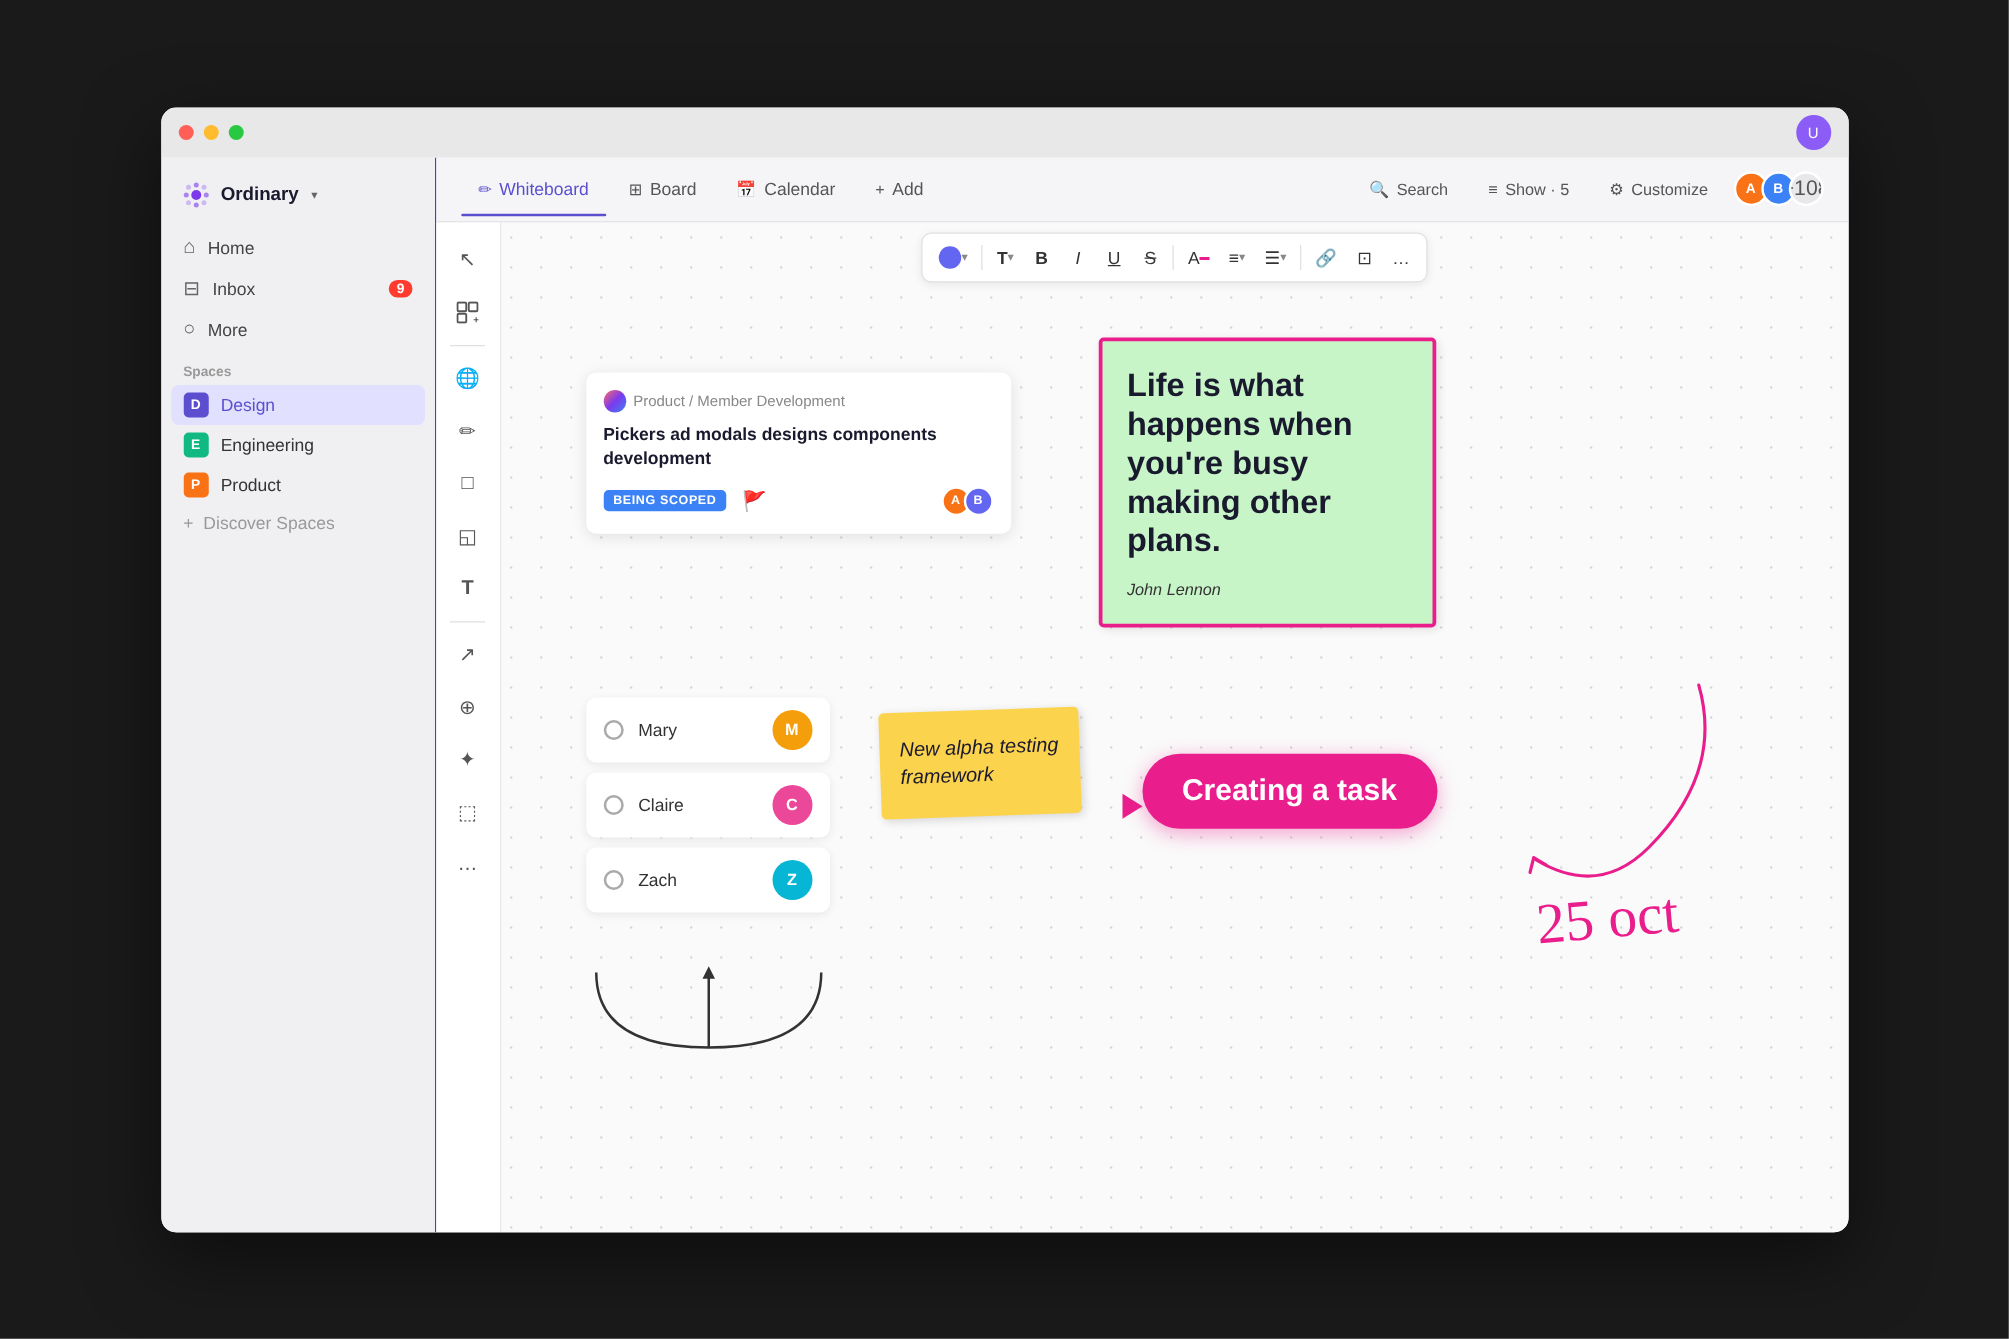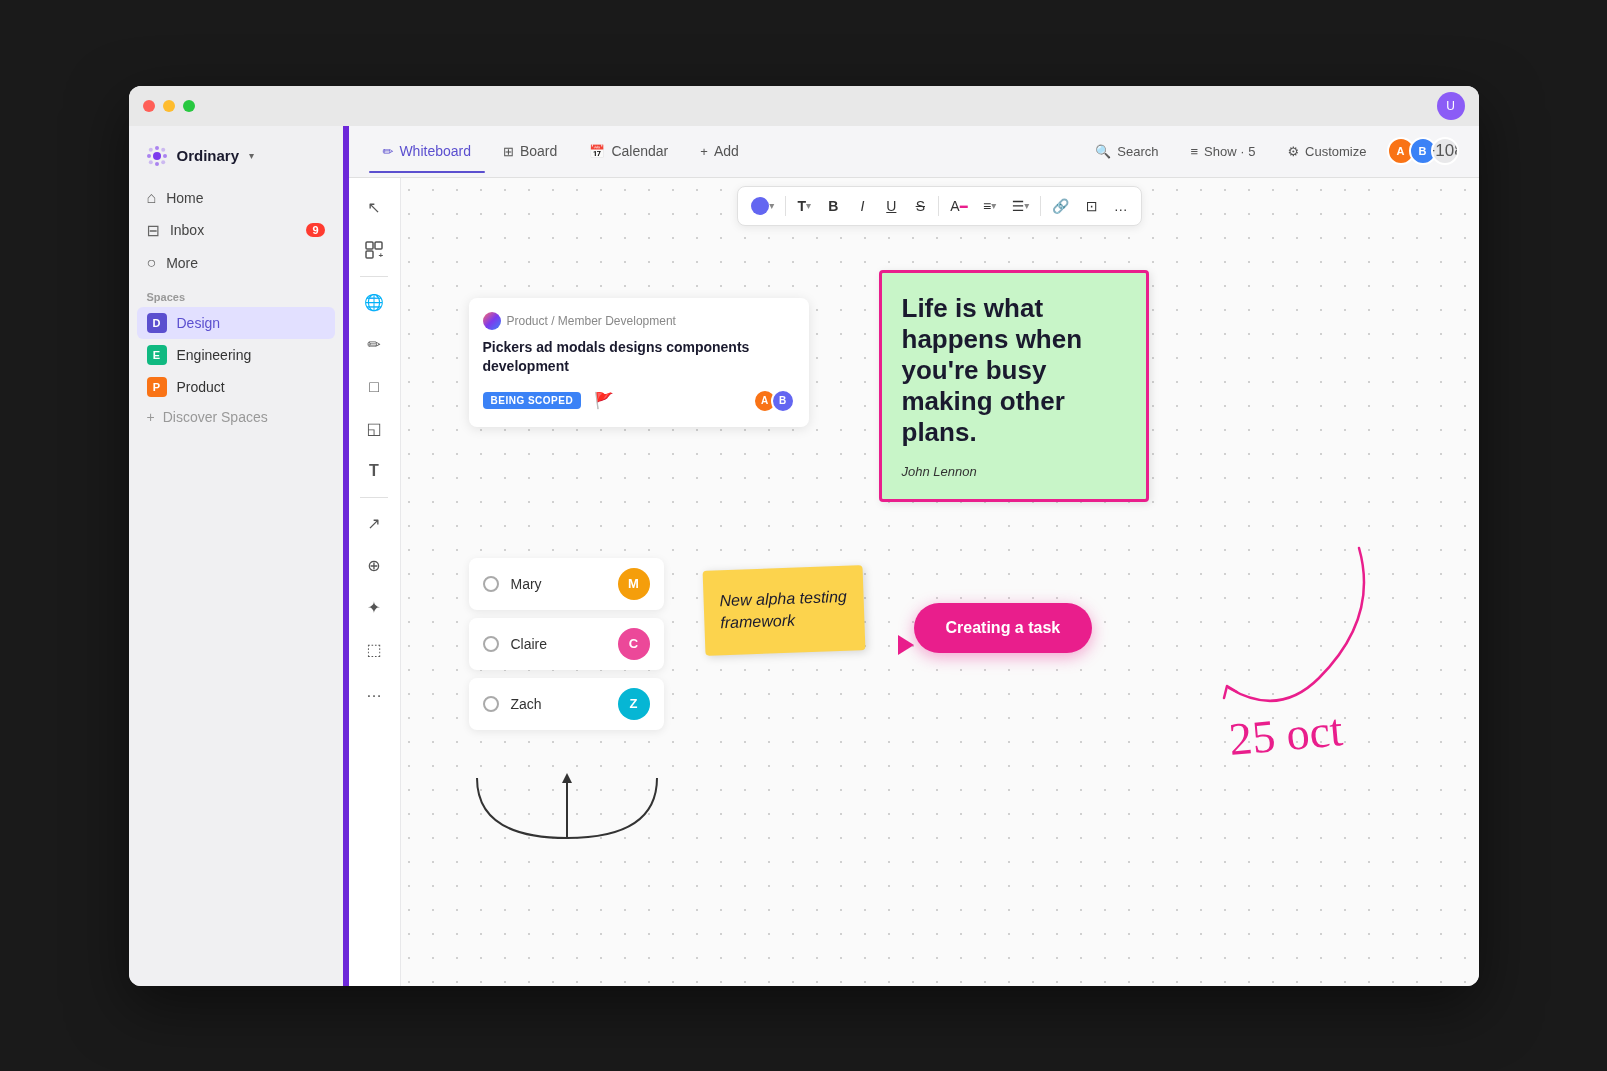--- a/index.html
+++ b/index.html
@@ -63,21 +63,21 @@
     }
 
     
     .sidebar {
       width: 220px;
       background: #f0f0f2;
       display: flex;
       flex-direction: column;
       padding: 12px 8px;
       flex-shrink: 0;
-      border-right: 6px solid #6d28d9;
+      border-right: 1px solid #6d28d9;
     }
 
     .sidebar-brand {
       display: flex;
       align-items: center;
       gap: 8px;
       padding: 6px 8px;
       margin-bottom: 8px;
       cursor: pointer;
     }
@@ -467,21 +467,21 @@
       line-height: 1.4;
     }
 
     
     .creating-task {
       position: absolute;
       background: #e91e8c;
       color: white;
       border-radius: 50px;
       padding: 16px 32px;
-      font-size: 16px;
+      font-size: 24px;
       font-weight: 600;
       display: flex;
       align-items: center;
       gap: 10px;
       box-shadow: 0 4px 16px rgba(233,30,140,0.4);
     }
 
     
     .floating-toolbar {
       position: absolute;

